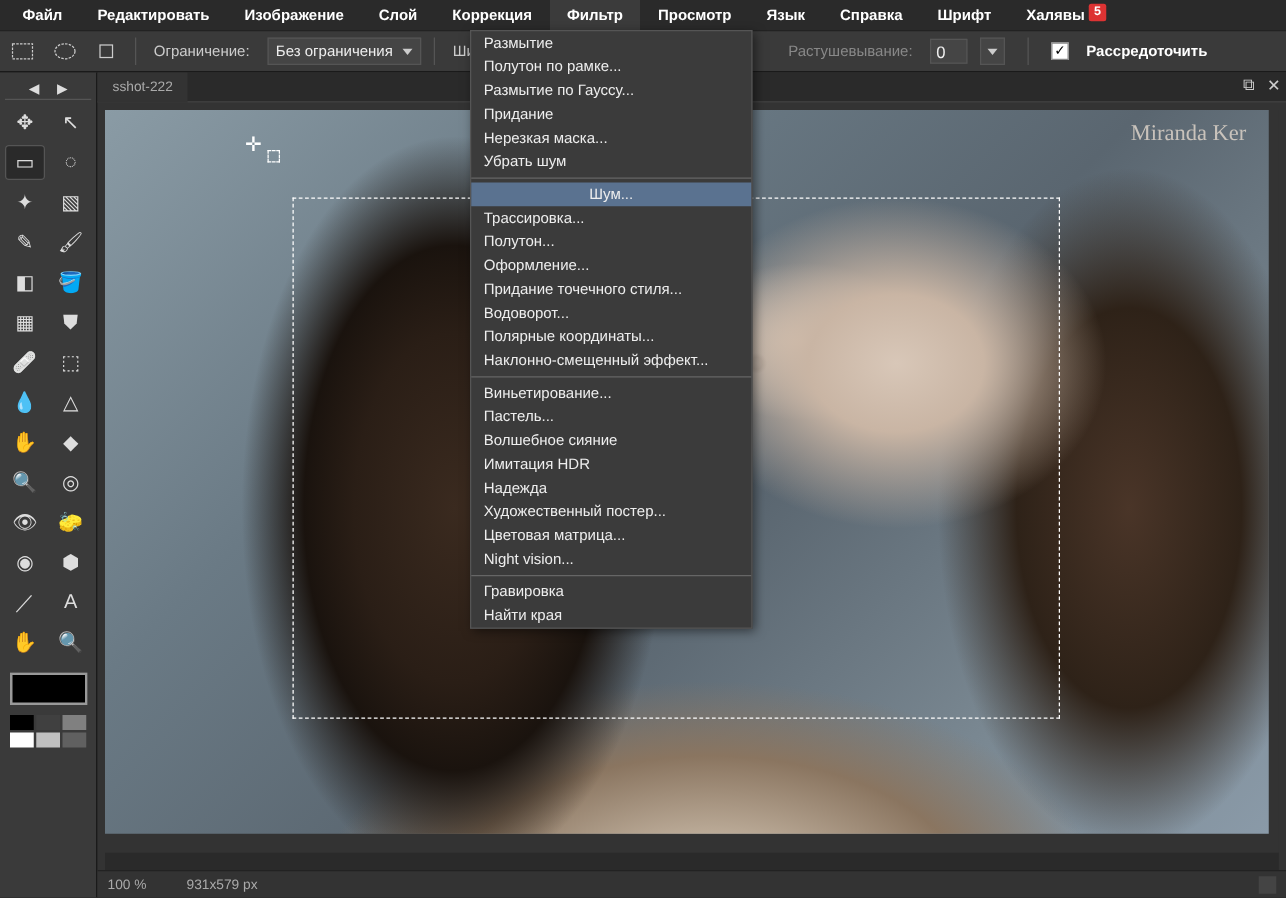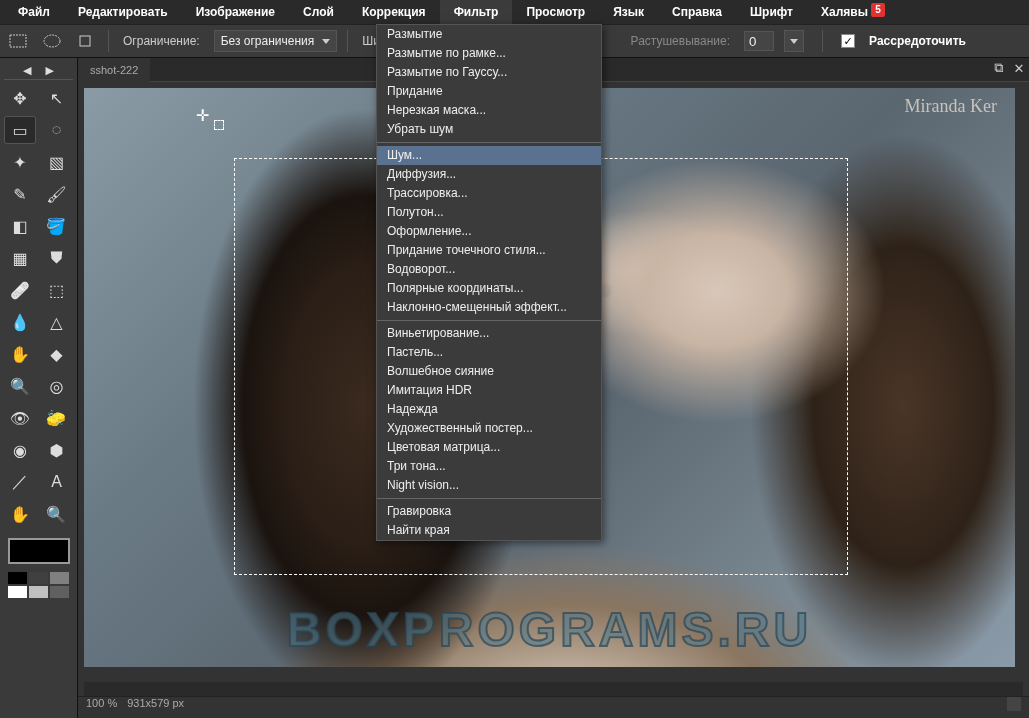--- a/index.html
+++ b/index.html
@@ -254,34 +254,34 @@
   z-index: 10;
 }
 .dropdown .ditem {
   height: 19px;
   line-height: 19px;
   padding: 0 10px;
   color: #eee;
   font-size: 12px;
   cursor: pointer;
 }
-.dropdown .ditem.hl { background: #5a7290; }
+.dropdown .ditem.hl { background: #5a7290; text-align: center; }
 .dropdown .sep {
   height: 1px;
   background: #666;
   margin: 3px 0;
 }
 .statusbar {
   height: 22px;
   background: #333;
   border-top: 1px solid #222;
   display: flex;
-  align-items: flex-start;
+  align-items: center;
   padding: 0 8px;
-  gap: 10px;
+  gap: 32px;
   color: #aaa;
   font-size: 11px;
 }
 .statusbar .r { margin-left: auto; width: 14px; height: 14px; background: #444; }
 .hscroll {
   height: 14px;
   background: #2a2a2a;
   margin: 0 6px;
 }
 </style>
@@ -397,58 +397,55 @@
   <div class="workspace">
     <div class="tabbar">
       <div class="tab">sshot-222</div>
       <div class="spacer"></div>
       <div class="win-btn">⧉</div>
       <div class="win-btn">✕</div>
     </div>
     <div class="canvas-wrap">
       <div class="photo">
         <div class="sig">Miranda Ker</div>
-        <div class="watermark">BOXPROGRAMS.RU</div>
       </div>
       <div class="marquee"></div>
       <div class="cursor-cross">✛</div>
       <div class="cursor-mini"></div>
     </div>
     <div class="hscroll"></div>
     <div class="statusbar">
       <span>100 %</span>
       <span>931x579 px</span>
       <div class="r"></div>
     </div>
   </div>
 </div>
 
 <div class="dropdown" id="filter-dd">
     <div class="ditem">Размытие</div>
-    <div class="ditem">Размытие по рамке...</div>
+    <div class="ditem">Полутон по рамке...</div>
     <div class="ditem">Размытие по Гауссу...</div>
     <div class="ditem">Придание</div>
     <div class="ditem">Нерезкая маска...</div>
     <div class="ditem">Убрать шум</div>
     <div class="sep"></div>
     <div class="ditem hl">Шум...</div>
-    <div class="ditem">Диффузия...</div>
     <div class="ditem">Трассировка...</div>
     <div class="ditem">Полутон...</div>
     <div class="ditem">Оформление...</div>
     <div class="ditem">Придание точечного стиля...</div>
     <div class="ditem">Водоворот...</div>
     <div class="ditem">Полярные координаты...</div>
     <div class="ditem">Наклонно-смещенный эффект...</div>
     <div class="sep"></div>
     <div class="ditem">Виньетирование...</div>
     <div class="ditem">Пастель...</div>
     <div class="ditem">Волшебное сияние</div>
     <div class="ditem">Имитация HDR</div>
     <div class="ditem">Надежда</div>
     <div class="ditem">Художественный постер...</div>
     <div class="ditem">Цветовая матрица...</div>
-    <div class="ditem">Три тона...</div>
     <div class="ditem">Night vision...</div>
     <div class="sep"></div>
     <div class="ditem">Гравировка</div>
     <div class="ditem">Найти края</div>
   </div>
 
 </body></html>

